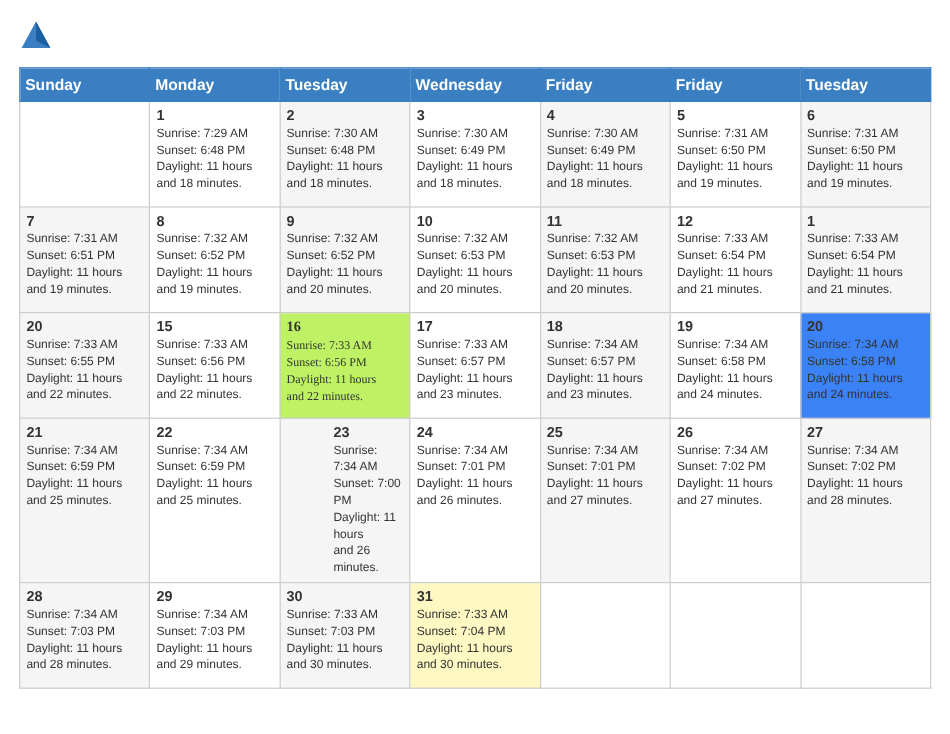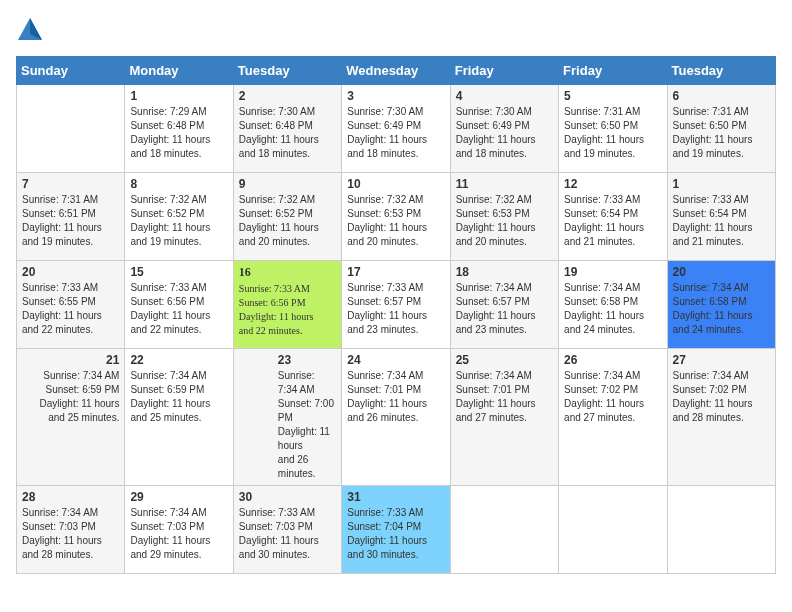--- a/index.html
+++ b/index.html
@@ -265,21 +265,21 @@
         </td>
         <td style="background: #3b82f6;">
           <span class="day-number">20</span>
           <div class="day-info" style="white-space: pre-line;">Sunrise: 7:34 AM
 Sunset: 6:58 PM
 Daylight: 11 hours
 and 24 minutes.</div>
         </td>
       </tr>
       <tr>
-        <td style="background: rgb(245, 245, 245); text-align: right;">
+        <td style="background: rgb(245, 245, 245);">
           <span class="day-number">21</span>
           <div class="day-info" style="white-space: pre-line;">Sunrise: 7:34 AM
 Sunset: 6:59 PM
 Daylight: 11 hours
 and 25 minutes.</div>
         </td>
         <td style="background: rgb(255, 255, 255);">
           <span class="day-number">22</span>
           <div class="day-info" style="white-space: pre-line;">Sunrise: 7:34 AM
 Sunset: 6:59 PM
@@ -337,21 +337,21 @@
 Daylight: 11 hours
 and 29 minutes.</div>
         </td>
         <td style="background: rgb(245, 245, 245);">
           <span class="day-number">30</span>
           <div class="day-info" style="white-space: pre-line;">Sunrise: 7:33 AM
 Sunset: 7:03 PM
 Daylight: 11 hours
 and 30 minutes.</div>
         </td>
-        <td style="background: #7dd3fc;">
+        <td style="background: #fef9c3;">
           <span class="day-number">31</span>
           <div class="day-info" style="white-space: pre-line;">Sunrise: 7:33 AM
 Sunset: 7:04 PM
 Daylight: 11 hours
 and 30 minutes.</div>
         </td>
         <td class="empty-cell" style="background: rgb(255, 255, 255);"></td>
         <td class="empty-cell" style="background: rgb(255, 255, 255);"></td>
         <td class="empty-cell" style="background: rgb(255, 255, 255);"></td>
       </tr>

